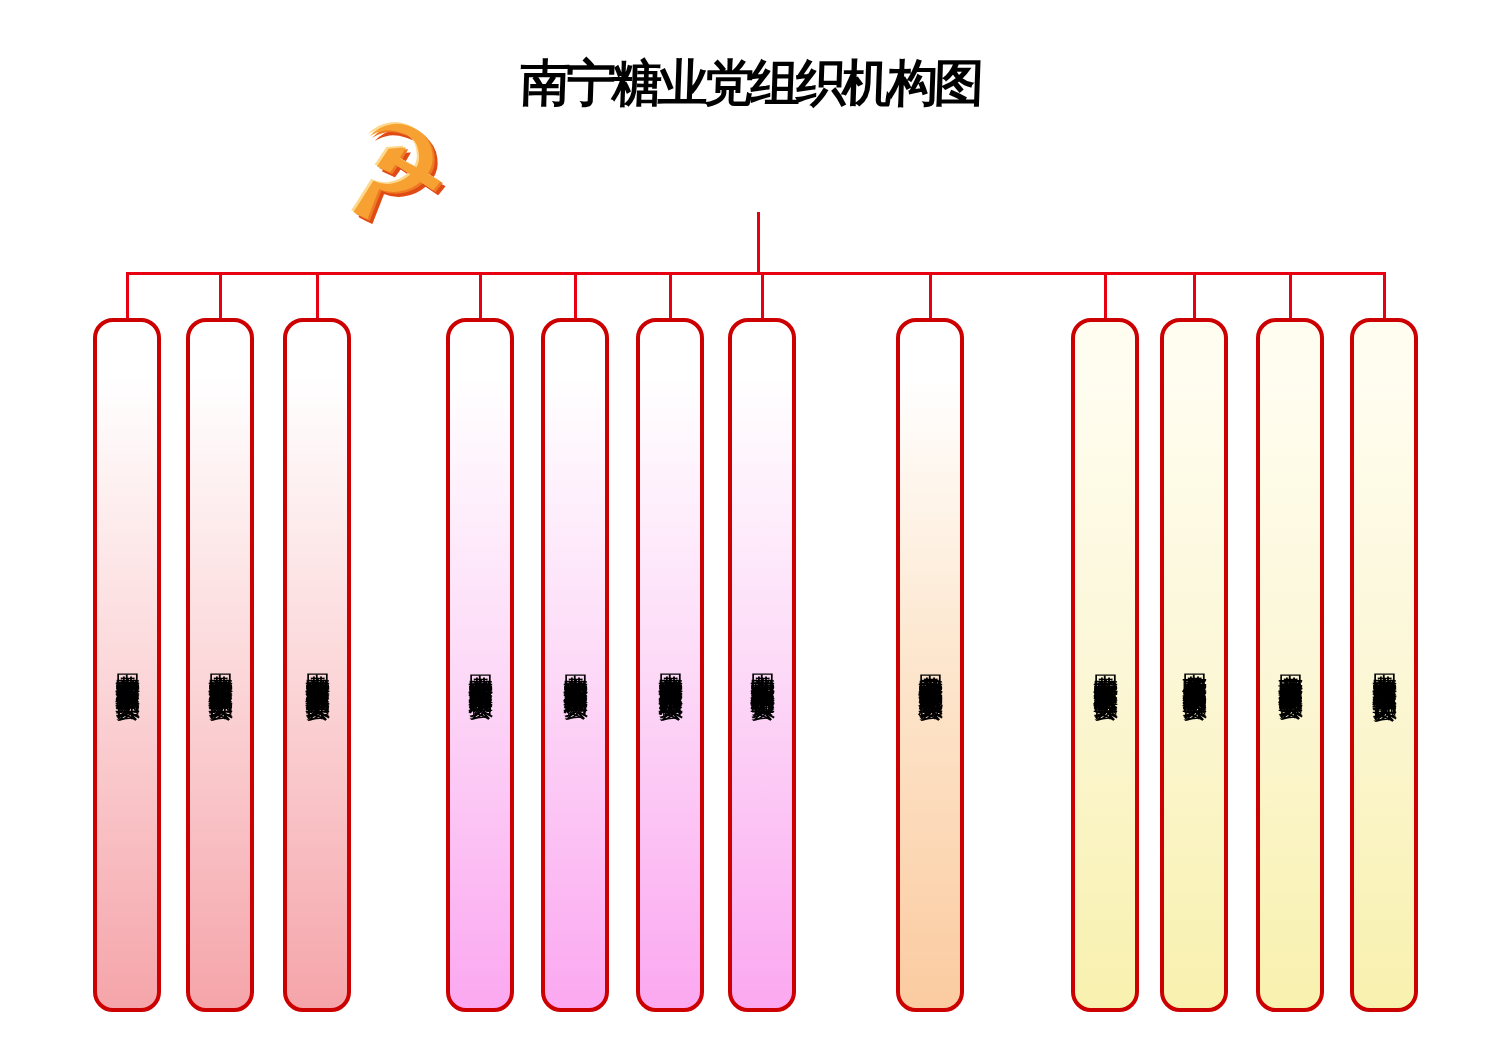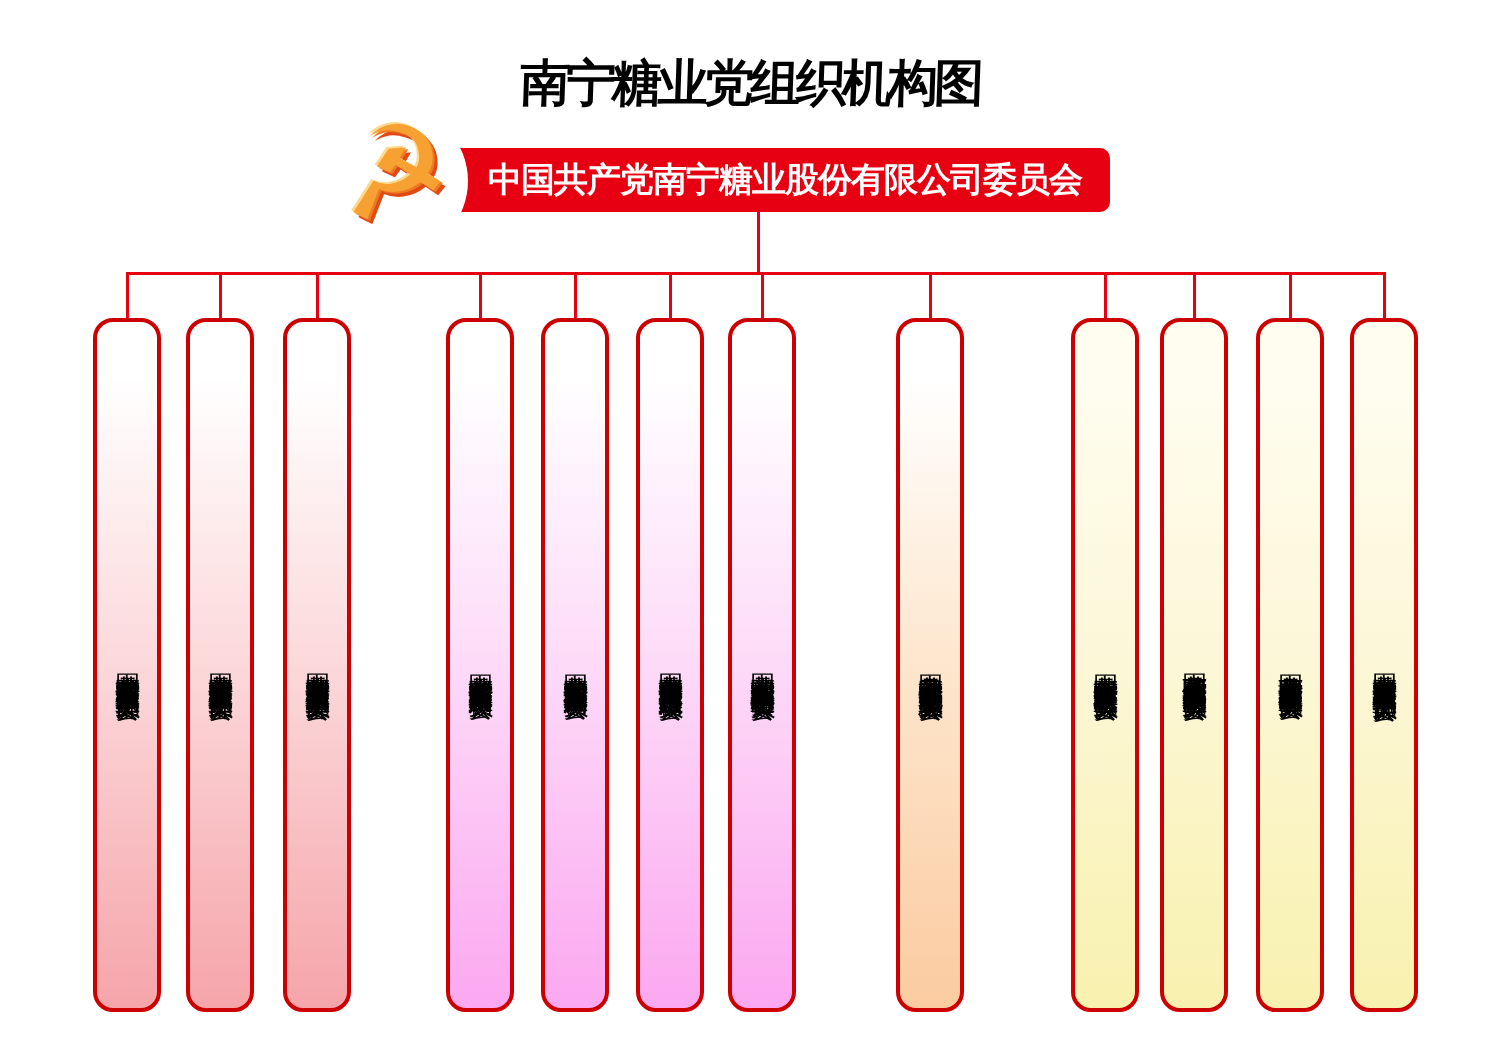--- a/index.html
+++ b/index.html
@@ -51,23 +51,20 @@
     white-space:nowrap;
   }
 </style>
 </head>
 <body>
 
 <div class="canvas">
 
   <h1 class="title">南宁糖业党组织机构图</h1>
 
-  <div class="root-banner">
-    <span class="banner-text">中国共产党南宁糖业股份有限公司委员会</span>
-  </div>
 
   <div class="emblem">
     <span class="halo"></span>
     <span class="glyph-shadow">☭</span>
     <span class="glyph">☭</span>
   </div>
 
   <div id="connectors">
       <div class="line" style="left: 757px; top: 212px; width: 3px; height: 60px; background: rgb(230, 0, 18);"></div>
       <div class="line" style="left: 126px; top: 272px; width: 1260px; height: 3px; background: rgb(230, 0, 18);"></div>

